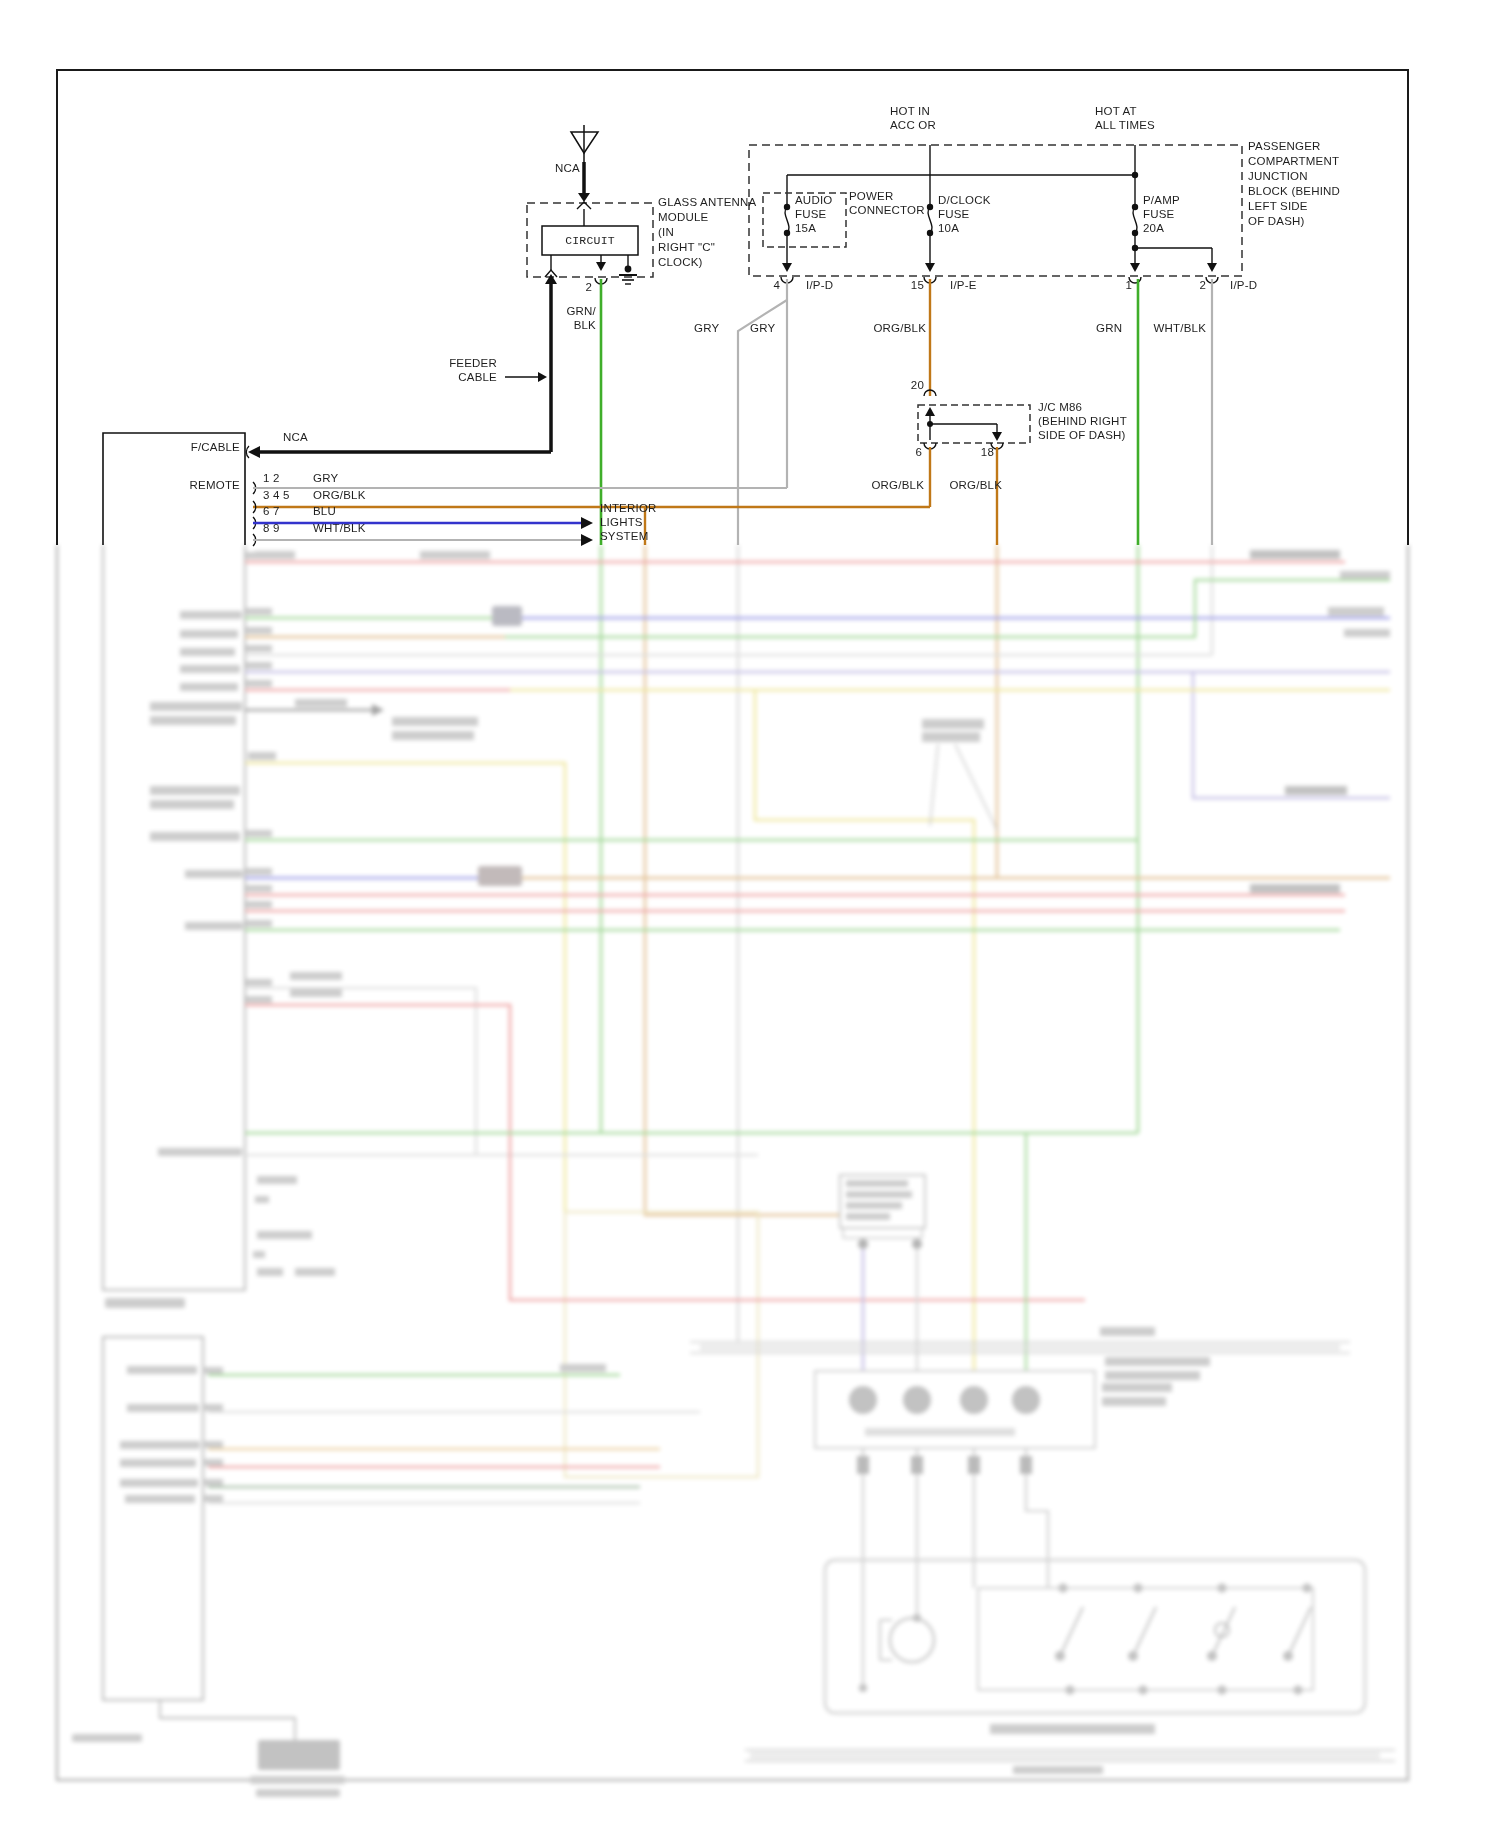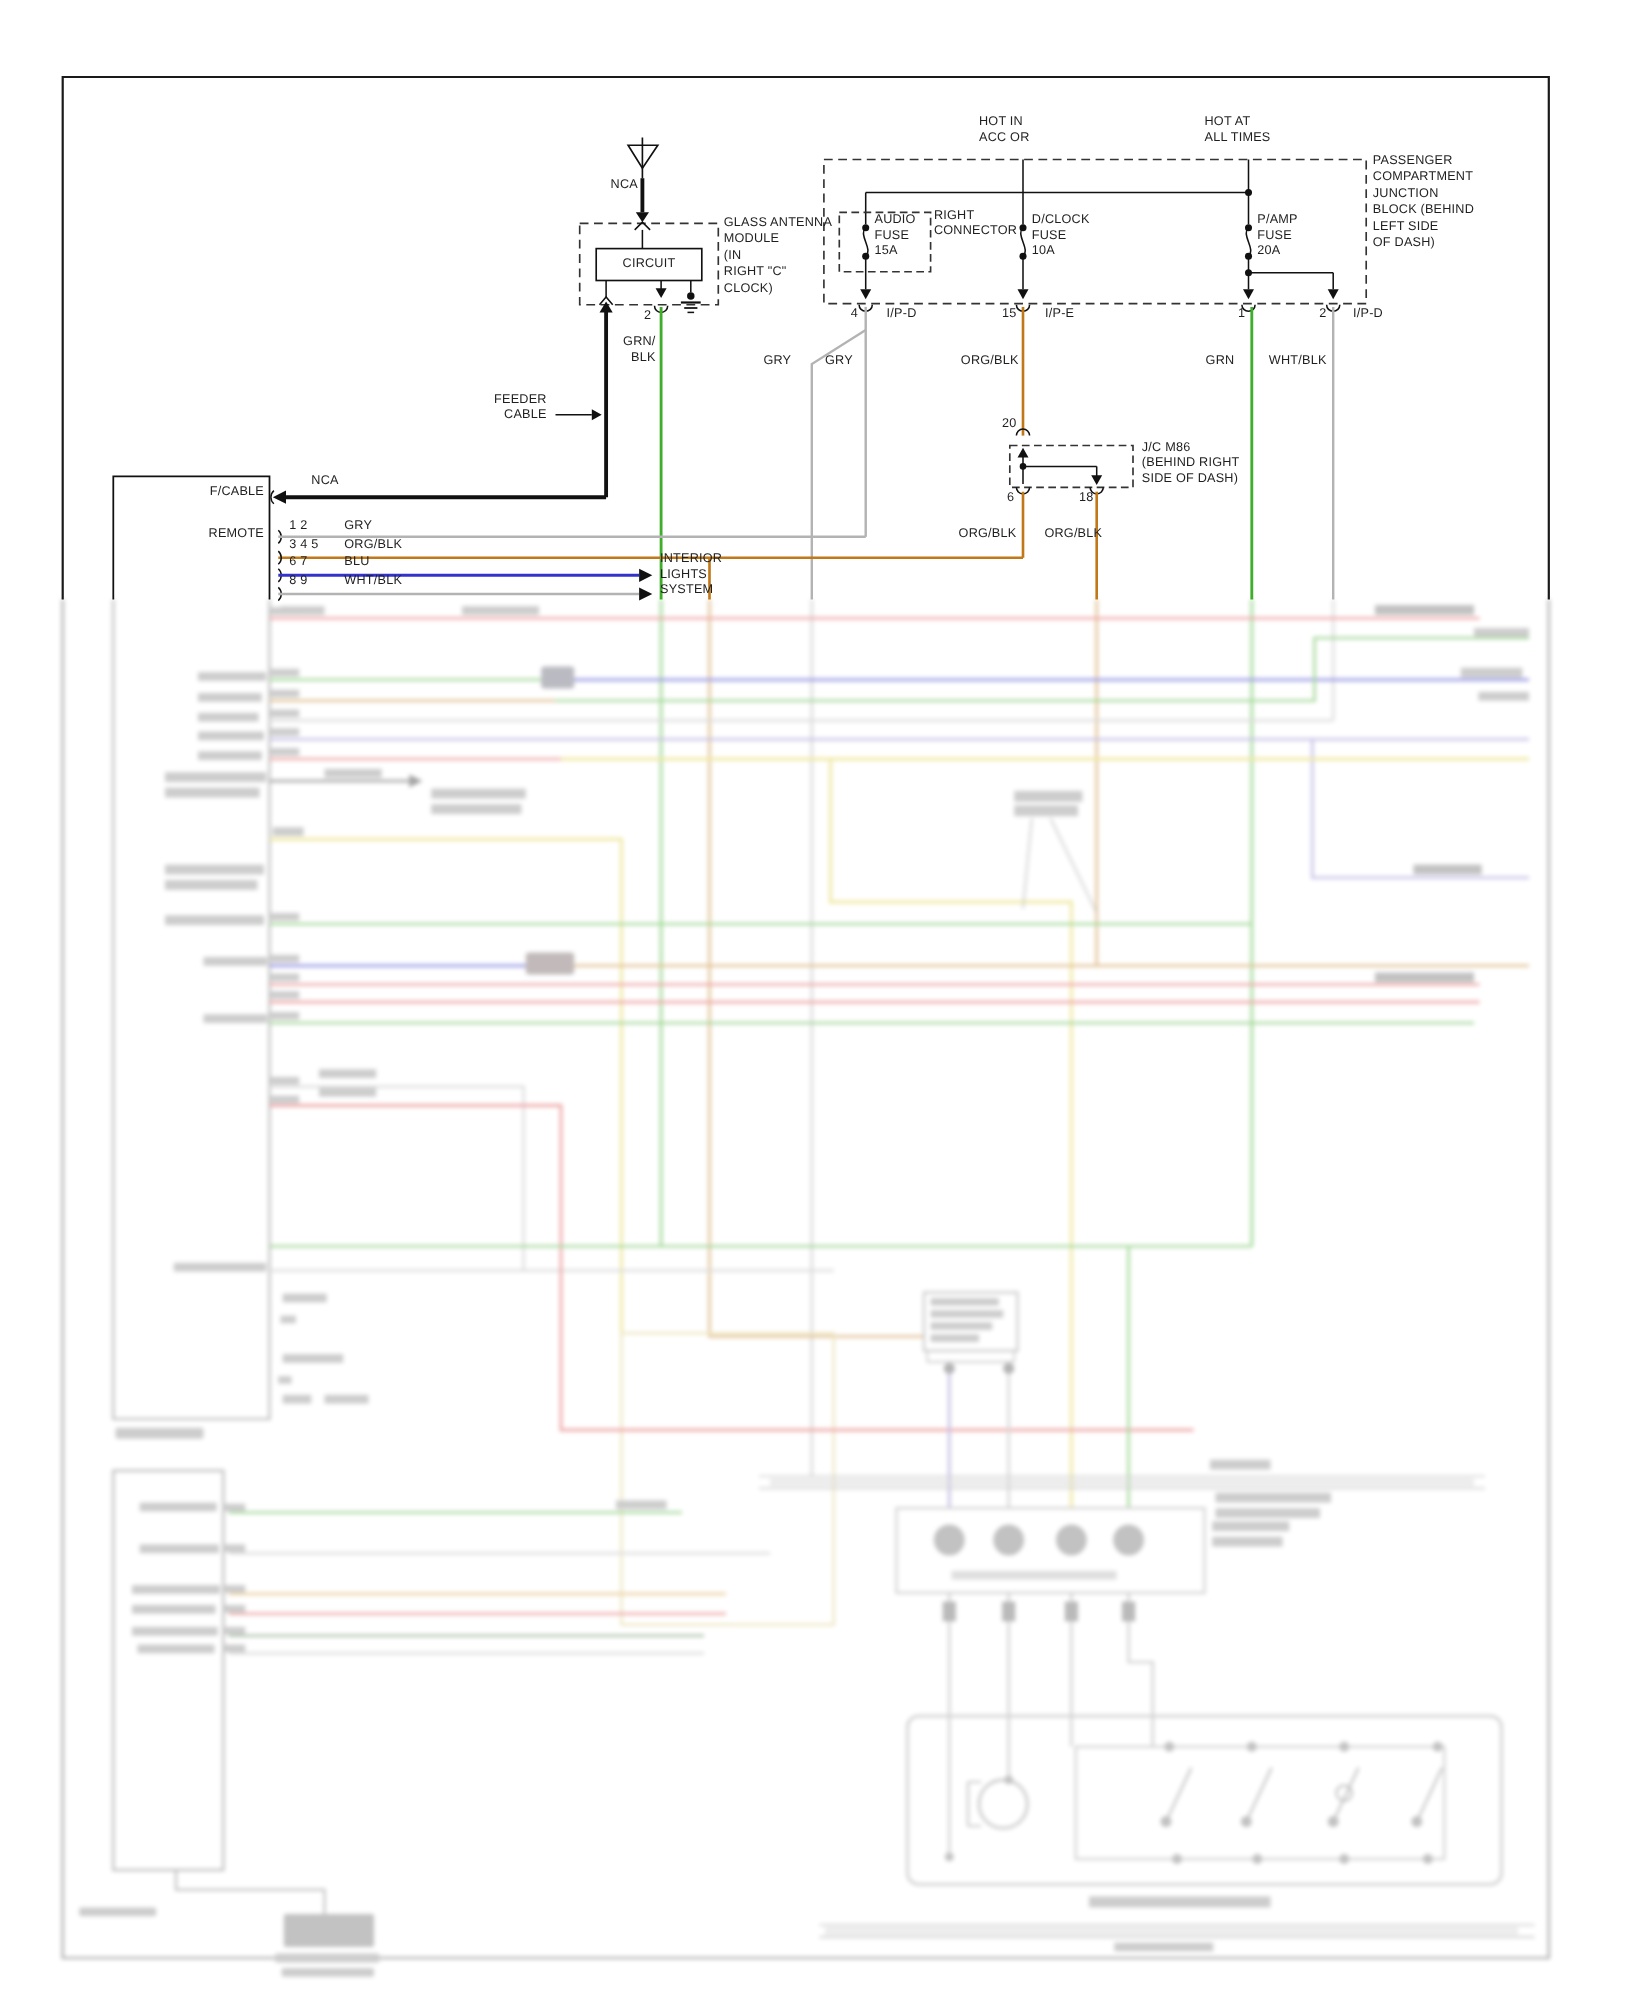--- a/index.html
+++ b/index.html
@@ -1,21 +1,21 @@
 <!DOCTYPE html>
 <html><head>
 <meta charset="utf-8">
 <style>
   html,body{margin:0;padding:0;background:#fff;}
   body{width:1500px;height:1828px;position:relative;font-family:"Liberation Sans",sans-serif;overflow:hidden;}
   .lbl{position:absolute;font-size:11.5px;line-height:13px;color:#1f1f1f;white-space:nowrap;letter-spacing:.2px;}
   .r{text-align:right}.c{text-align:left}
   svg{position:absolute;left:0;top:0;}
   .fade{position:absolute;left:0;top:0;width:1500px;height:1828px;filter:blur(2.1px) opacity(0.45);}
-  .circuit-txt{font-size:11.5px;display:flex;align-items:center;justify-content:center;}
+  .circuit-txt{font-size:11.5px;display:flex;align-items:center;justify-content:center;font-family:Liberation Mono, monospace;}
 </style>
 </head>
 <body>
 
 <div class="fade">
 <svg width="1500" height="1828">
 
   <path d="M57,545 L57,1780 L1408,1780 L1408,545" fill="none" stroke="#3a3a3a" stroke-width="2"></path>
 
   <path d="M103,545 L103,1290 L245,1290 L245,545" fill="none" stroke="#666" stroke-width="2"></path>
@@ -323,21 +323,21 @@
 <div class="lbl" style="left:1248px;top:140px">PASSENGER</div>
 <div class="lbl" style="left:1248px;top:155px">COMPARTMENT</div>
 <div class="lbl" style="left:1248px;top:170px">JUNCTION</div>
 <div class="lbl" style="left:1248px;top:185px">BLOCK (BEHIND</div>
 <div class="lbl" style="left:1248px;top:200px">LEFT SIDE</div>
 <div class="lbl" style="left:1248px;top:215px">OF DASH)</div>
 
 <div class="lbl" style="left:795px;top:194px">AUDIO</div>
 <div class="lbl" style="left:795px;top:208px">FUSE</div>
 <div class="lbl" style="left:795px;top:222px">15A</div>
-<div class="lbl" style="left:849px;top:190px">RIGHT</div>
+<div class="lbl" style="left:849px;top:190px">POWER</div>
 <div class="lbl" style="left:849px;top:204px">CONNECTOR</div>
 <div class="lbl" style="left:938px;top:194px">D/CLOCK</div>
 <div class="lbl" style="left:938px;top:208px">FUSE</div>
 <div class="lbl" style="left:938px;top:222px">10A</div>
 <div class="lbl" style="left:1143px;top:194px">P/AMP</div>
 <div class="lbl" style="left:1143px;top:208px">FUSE</div>
 <div class="lbl" style="left:1143px;top:222px">20A</div>
 
 <div class="lbl r" style="left:754px;top:279px;width:26px">4</div>
 <div class="lbl" style="left:806px;top:279px">I/P-D</div>

